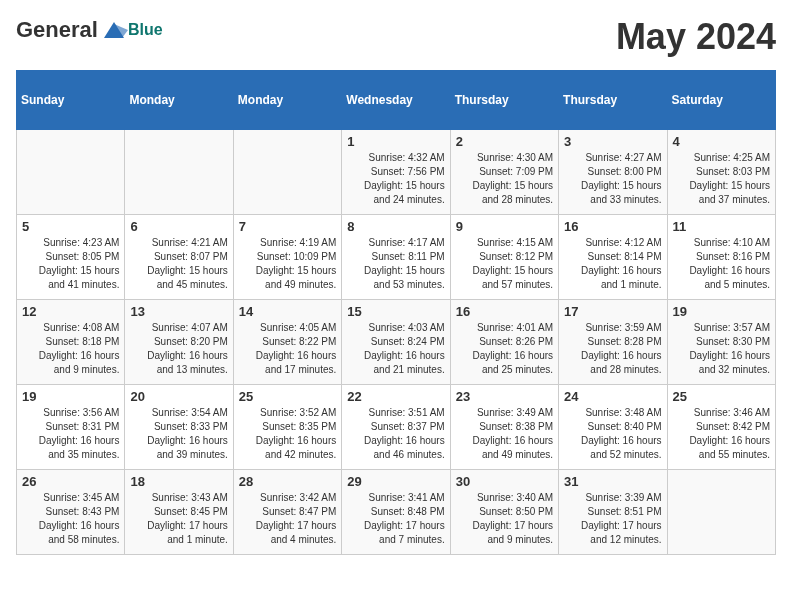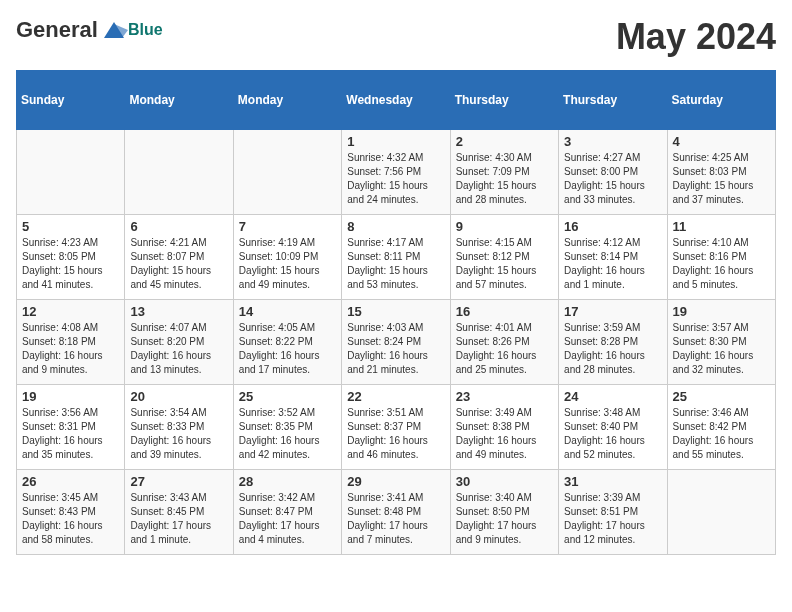--- a/index.html
+++ b/index.html
@@ -74,20 +74,21 @@
       font-size: 13px;
       font-weight: bold;
       color: #333;
       display: block;
       margin-bottom: 2px;
     }
     .day-info {
       font-size: 10px;
       color: #333;
       line-height: 1.4;
+      text-align: right;
     }
     .empty-cell {
       background: #fff;
     }
     tbody tr:nth-child(odd) td {
       background-color: #f9f9f9;
     }
     tbody tr:nth-child(even) td {
       background-color: #ffffff;
     }
@@ -284,21 +285,21 @@
         </td>
       </tr>
       <tr>
         <td>
           <span class="day-number">26</span>
           <div class="day-info">Sunrise: 3:45 AM
 Sunset: 8:43 PM
 Daylight: 16 hours and 58 minutes.</div>
         </td>
         <td>
-          <span class="day-number">27</span>
+          <span class="day-number">18</span>
           <div class="day-info">Sunrise: 3:43 AM
 Sunset: 8:45 PM
 Daylight: 17 hours and 1 minute.</div>
         </td>
         <td>
           <span class="day-number">28</span>
           <div class="day-info">Sunrise: 3:42 AM
 Sunset: 8:47 PM
 Daylight: 17 hours and 4 minutes.</div>
         </td>

